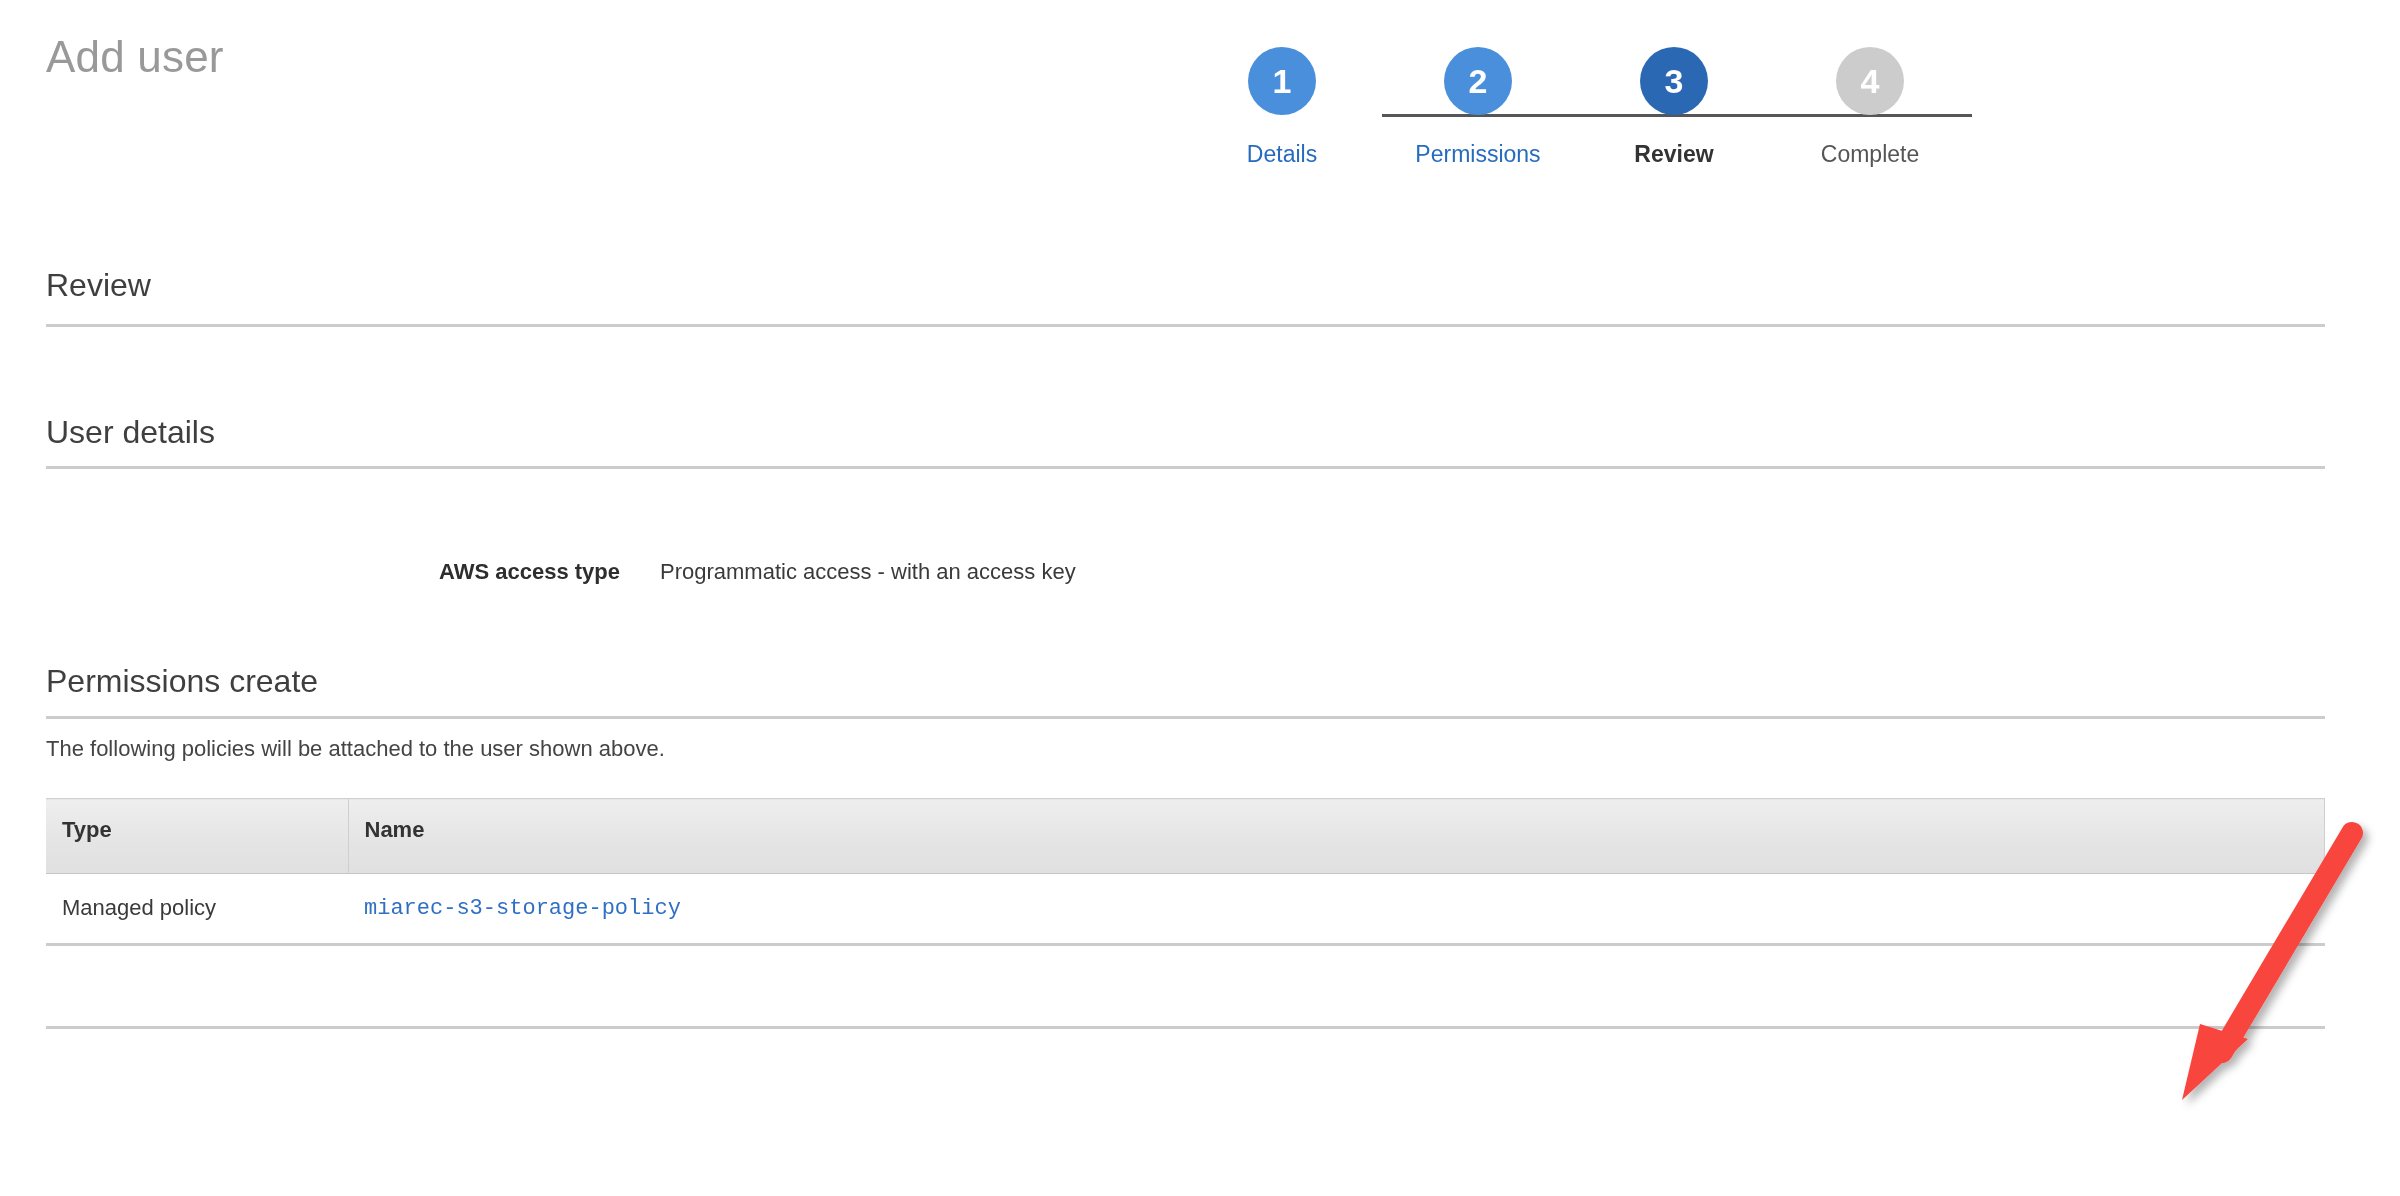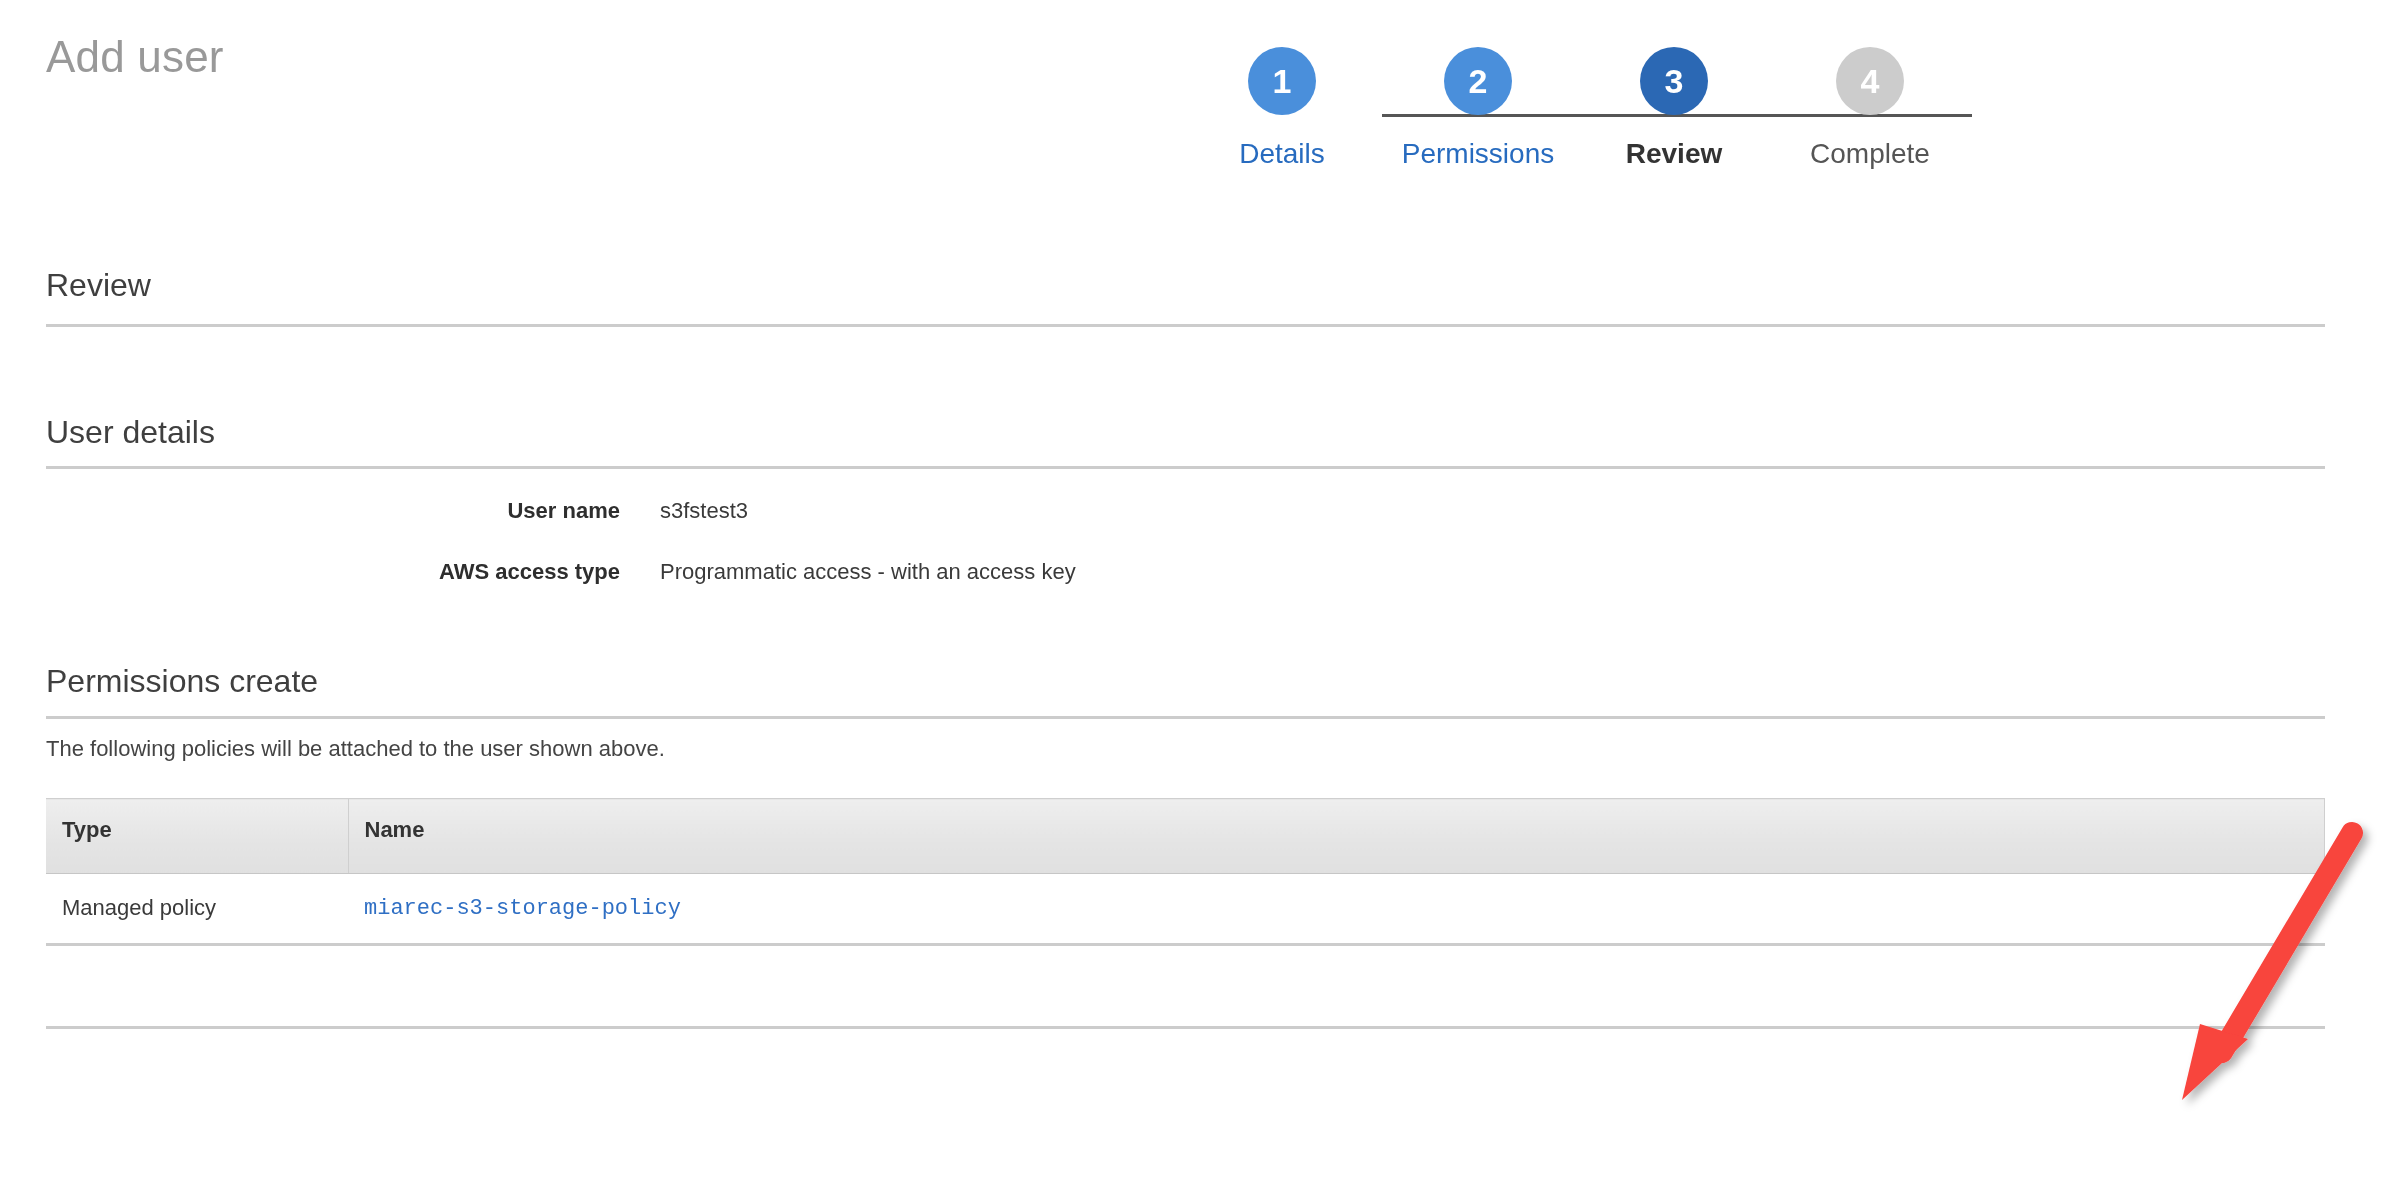--- a/index.html
+++ b/index.html
@@ -61,21 +61,21 @@
     font-size: 34px;
     font-weight: 700;
     line-height: 1;
   }
   .step-circle.done    { background: #4a8fdb; }
   .step-circle.current { background: #2b68b4; }
   .step-circle.todo    { background: #cccccc; }
 
   .step-label {
     margin-top: 26px;
-    font-size: 28px;
+    font-size: 23px;
     line-height: 26px;
   }
   .step-label.link    { color: #276bbf; }
   .step-label.active  { color: #333333; font-weight: 700; }
   .step-label.muted   { color: #555555; }
 
   .step-connector {
     position: absolute;
     height: 3px;
     background: #565656;
@@ -283,24 +283,20 @@
       <div class="step-label muted">Complete</div>
     </div>
   </div>
 
   <div class="section-head" style="top:266px;">Review</div>
   <div class="hr" style="top:324px;"></div>
 
   <div class="section-head" style="top:413px;">User details</div>
   <div class="hr" style="top:466px;"></div>
 
-  <div class="detail-row" style="top:495px;">
-    <div class="detail-label">User name</div>
-    <div class="detail-value">s3fstest3</div>
-  </div>
 
   <div class="detail-row" style="top:556px;">
     <div class="detail-label">AWS access type</div>
     <div class="detail-value">Programmatic access - with an access key</div>
   </div>
 
   <div class="section-head" style="top:662px;">Permissions create</div>
   <div class="hr" style="top:716px;"></div>
   <div class="section-desc" style="top:735px;">The following policies will be attached to the user shown above.</div>
 

